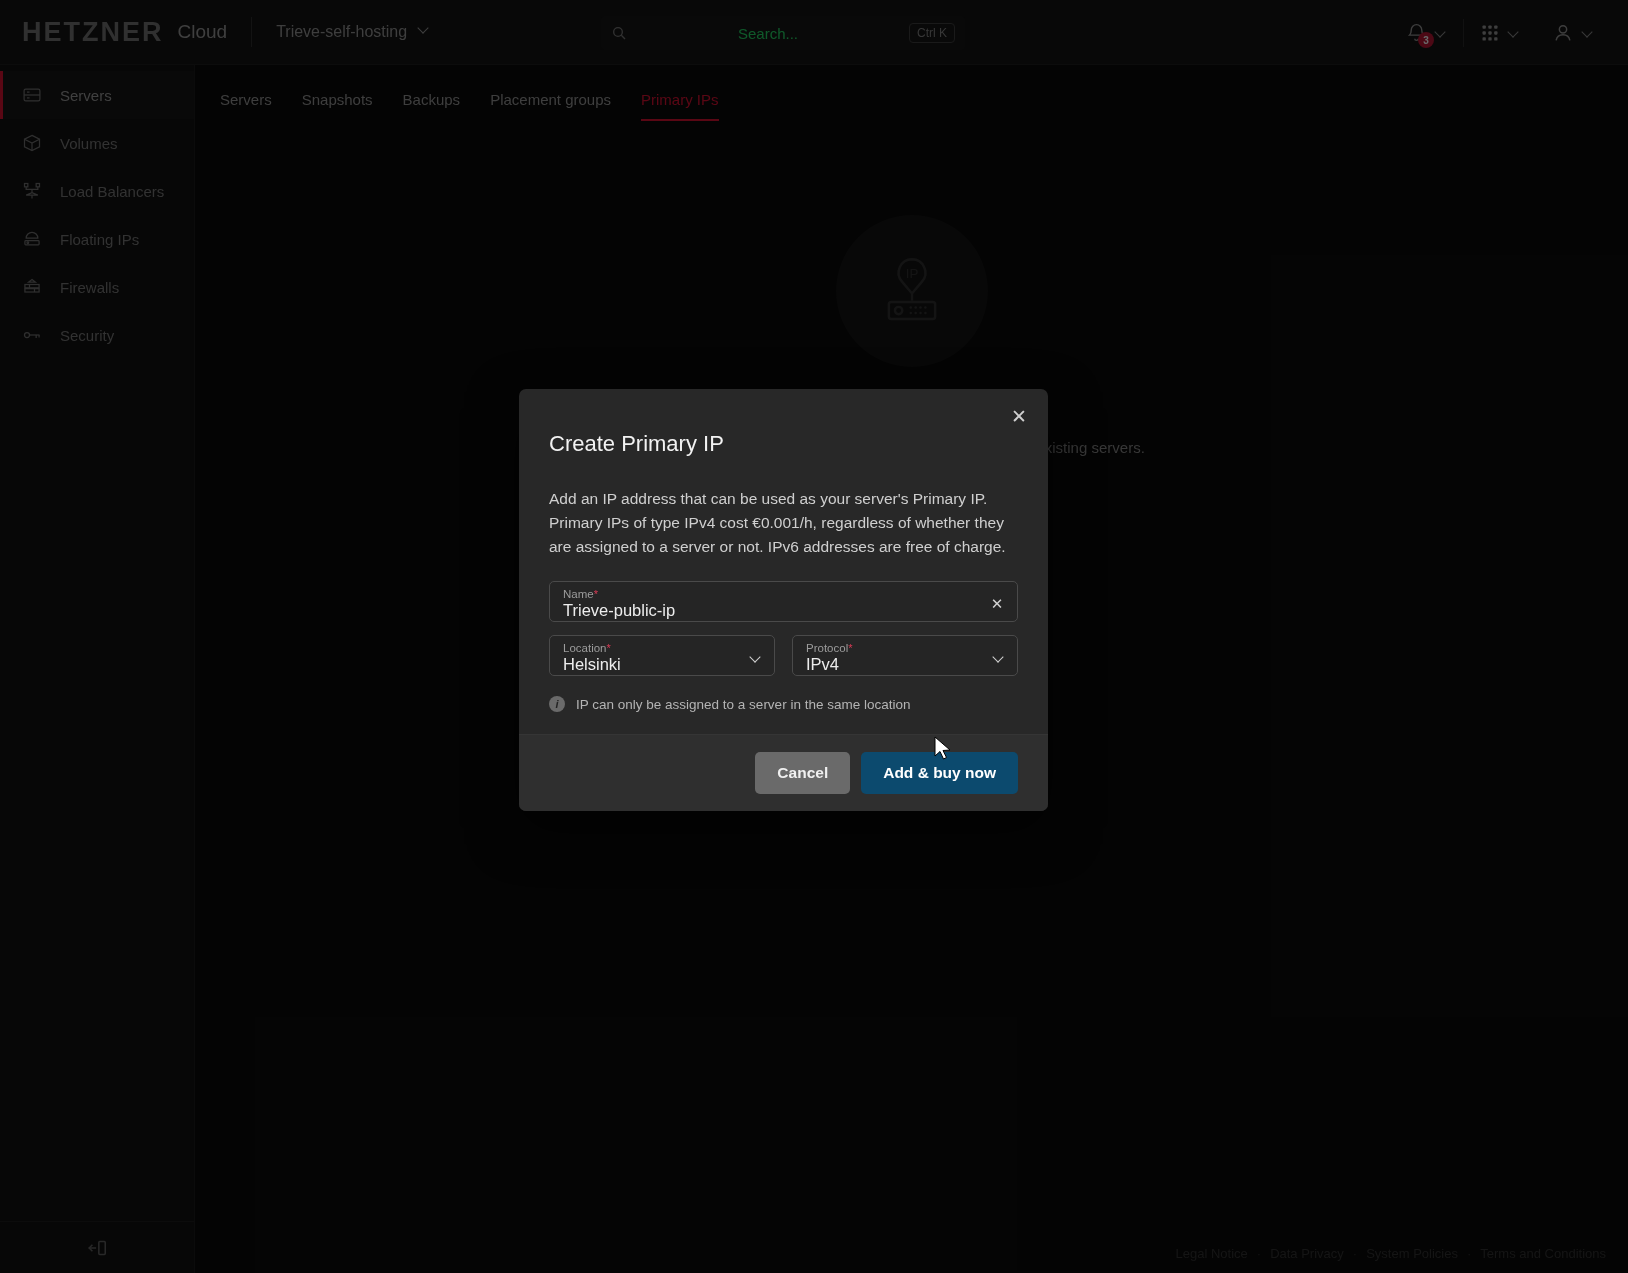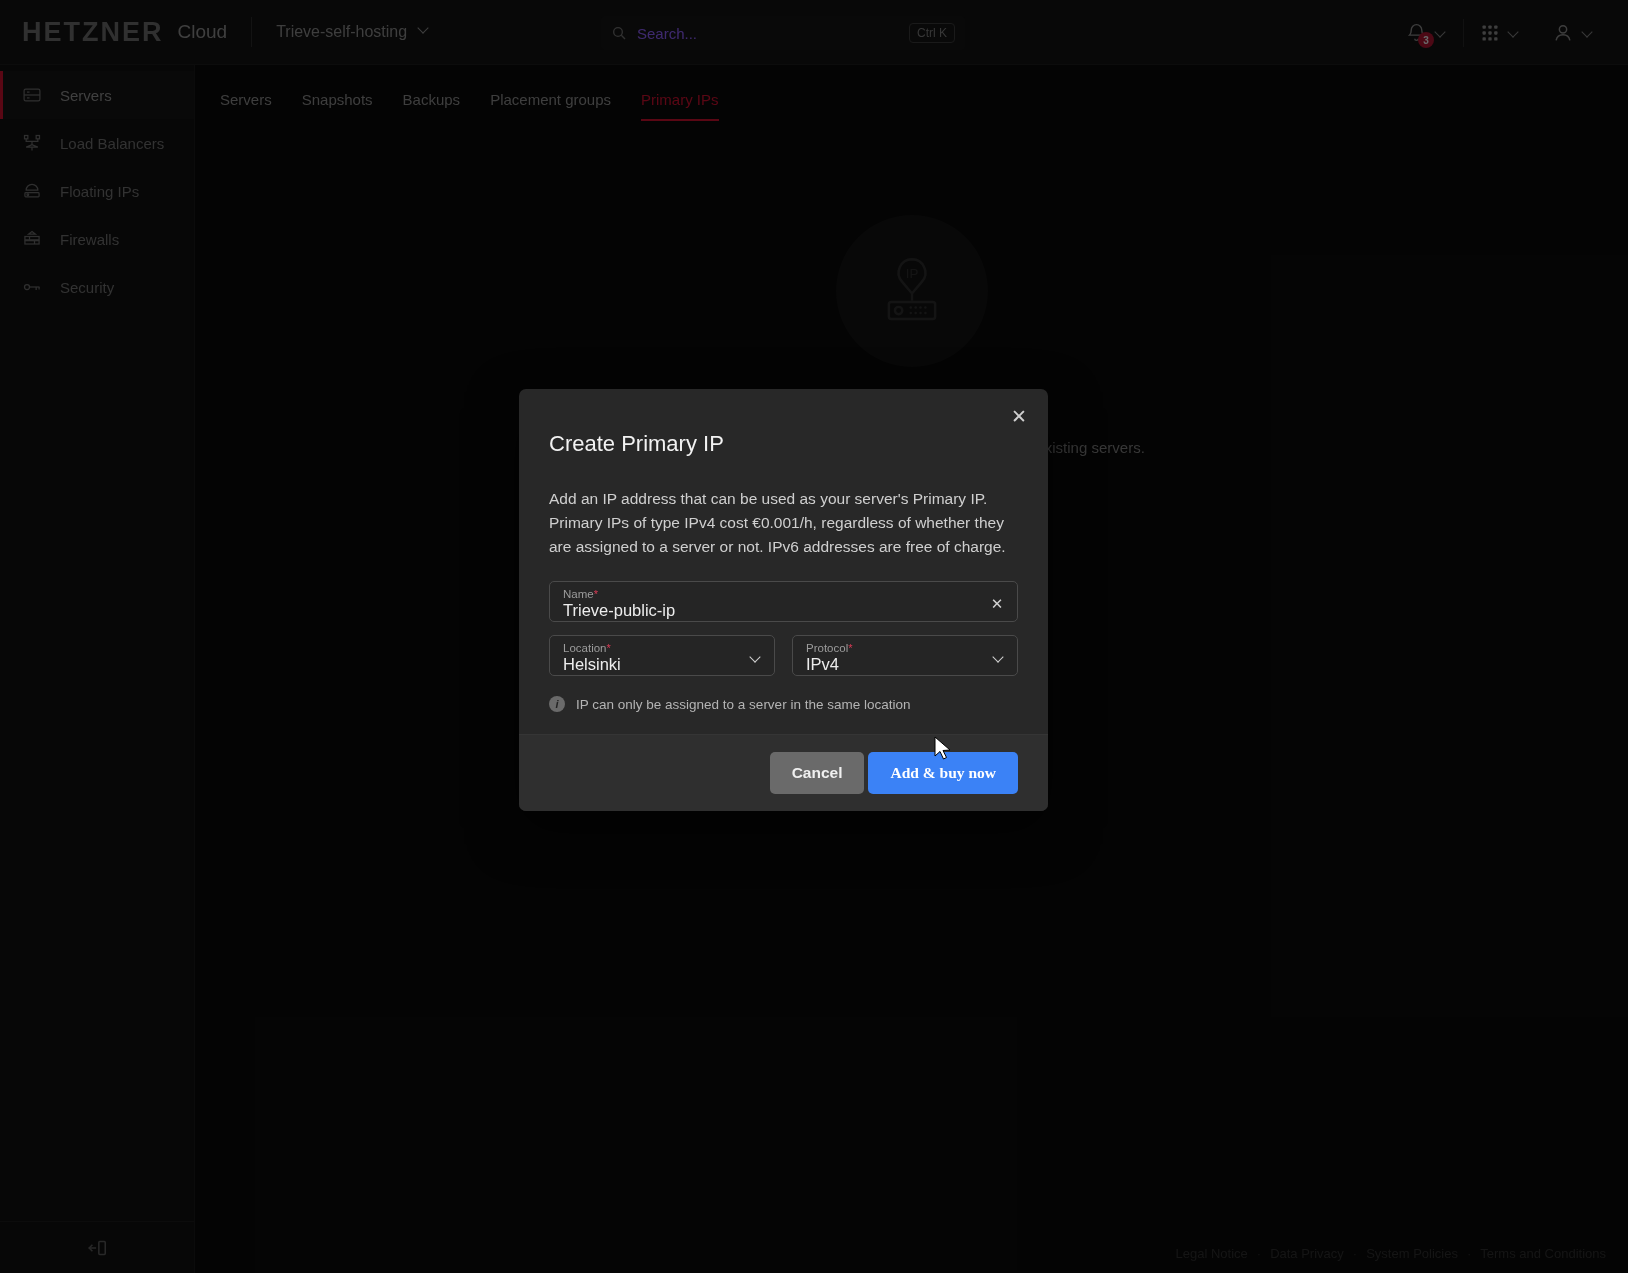--- a/index.html
+++ b/index.html
@@ -38,21 +38,21 @@
     transform: rotate(45deg);
   }
   .searchbox {
     position: absolute; left: 601px; top: 16px;
     width: 364px; height: 34px;
     background: #161616; border-radius: 5px;
     display: flex; align-items: center; padding: 0 10px; gap: 10px;
     cursor: text;
   }
   .search-ico { width: 16px; height: 16px; flex: 0 0 16px; }
-  .search-ph { flex: 1; font-size: 15px; color: #8b5cf6; }
+  .search-ph { flex: 1; font-size: 15px; color: #22c55e; text-align: center; }
   .kbd {
     font-size: 12px; color: #7a7a7a; border: 1px solid #3a3a3a;
     border-radius: 4px; padding: 2px 7px; background: #141414;
   }
   .topright { position: absolute; right: 18px; top: 0; height: 65px; display: flex; align-items: center; }
   .tr-item { display: flex; align-items: center; gap: 9px; padding: 0 16px; color: #7e7e7e; cursor: pointer; position: relative; }
   .tr-divider { width: 1px; height: 28px; background: #272727; }
   .badge {
     position: absolute; top: 10px; left: 28px;
     background: #a81430; color: #e8e8e8;
@@ -157,30 +157,30 @@
   .hint-ico {
     width: 16px; height: 16px; border-radius: 50%;
     background: #6a6a6a; color: #242424;
     font-size: 11px; font-weight: 700; font-style: italic;
     display: flex; align-items: center; justify-content: center; flex: 0 0 16px;
   }
   .hint-txt { font-size: 13.5px; color: #b4b4b4; }
 
   .modal-foot {
     background: #2f2f2f; padding: 17px 30px;
-    display: flex; justify-content: flex-end; gap: 4px;
+    display: flex; justify-content: flex-end; gap: 11px;
     border-top: 1px solid #353535;
   }
   .btn {
     font-size: 15.5px; font-weight: 700; border: none; border-radius: 5px;
     padding: 0 22px; height: 42px; cursor: pointer;
     font-family: "Liberation Sans", sans-serif;
   }
   .btn-cancel { background: #6a6a6a; color: #f0f0f0; }
-  .btn-primary { background: #3b82f6; color: #ffffff; font-family: Liberation Serif, serif; }
+  .btn-primary { background: #0c4a6e; color: #ffffff; }
 
   .cursor { position: absolute; left: 933px; top: 736px; z-index: 70; pointer-events: none; }
 </style>
 </head>
 <body>
 
 <div class="app">
 
   <div class="topbar">
     <div class="brand">
@@ -242,20 +242,28 @@
       <div class="nav-item active">
         <svg class="nav-ico" viewBox="0 0 24 24" fill="none" stroke="#8a8a8a" stroke-width="1.5">
           <rect x="2.5" y="5" width="19" height="14" rx="2"></rect>
             <line x1="2.5" y1="12" x2="21.5" y2="12"></line>
           <line x1="6" y1="8.5" x2="9" y2="8.5"></line>
             <line x1="6" y1="15.5" x2="9" y2="15.5"></line>
         </svg>
         <span>Servers</span>
       </div>
 
+      <div class="nav-item">
+        <svg class="nav-ico" viewBox="0 0 24 24" fill="none" stroke="#8a8a8a" stroke-width="1.5">
+          <path d="M12 2.8 21 7.5v9L12 21.2 3 16.5v-9z"></path>
+            <path d="M3 7.5 12 12.2 21 7.5"></path>
+            <line x1="12" y1="12.2" x2="12" y2="21.2"></line>
+        </svg>
+        <span>Volumes</span>
+      </div>
 
       <div class="nav-item">
         <svg class="nav-ico" viewBox="0 0 24 24" fill="none" stroke="#8a8a8a" stroke-width="1.5">
           <rect x="3" y="3" width="4" height="4"></rect>
             <rect x="17" y="3" width="4" height="4"></rect>
           <path d="M5 7v3h14V7"></path>
             <line x1="12" y1="10" x2="12" y2="14"></line>
           <path d="M5 17h14l-7-3z"></path>
             <line x1="12" y1="17" x2="12" y2="21"></line>
         </svg>

